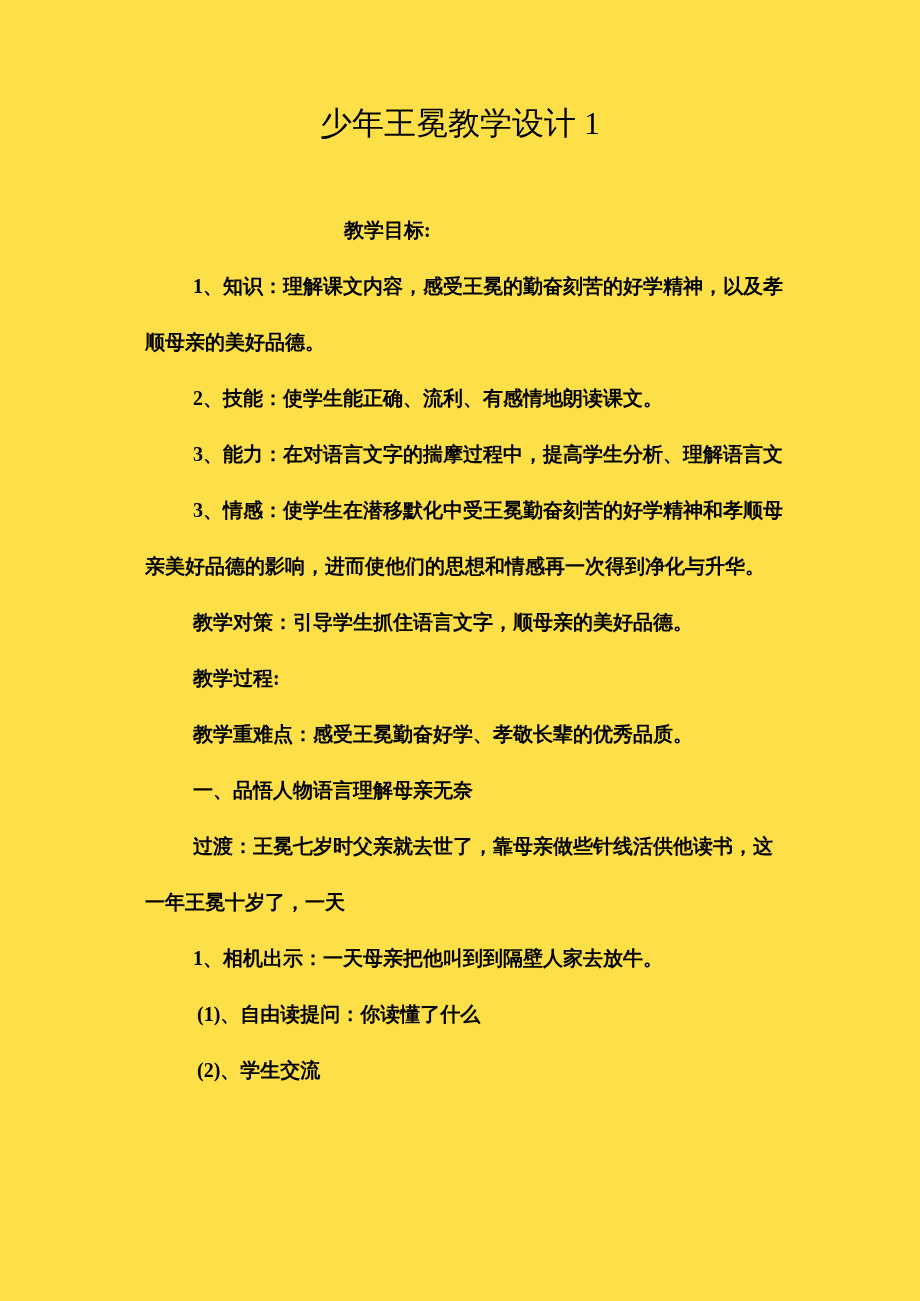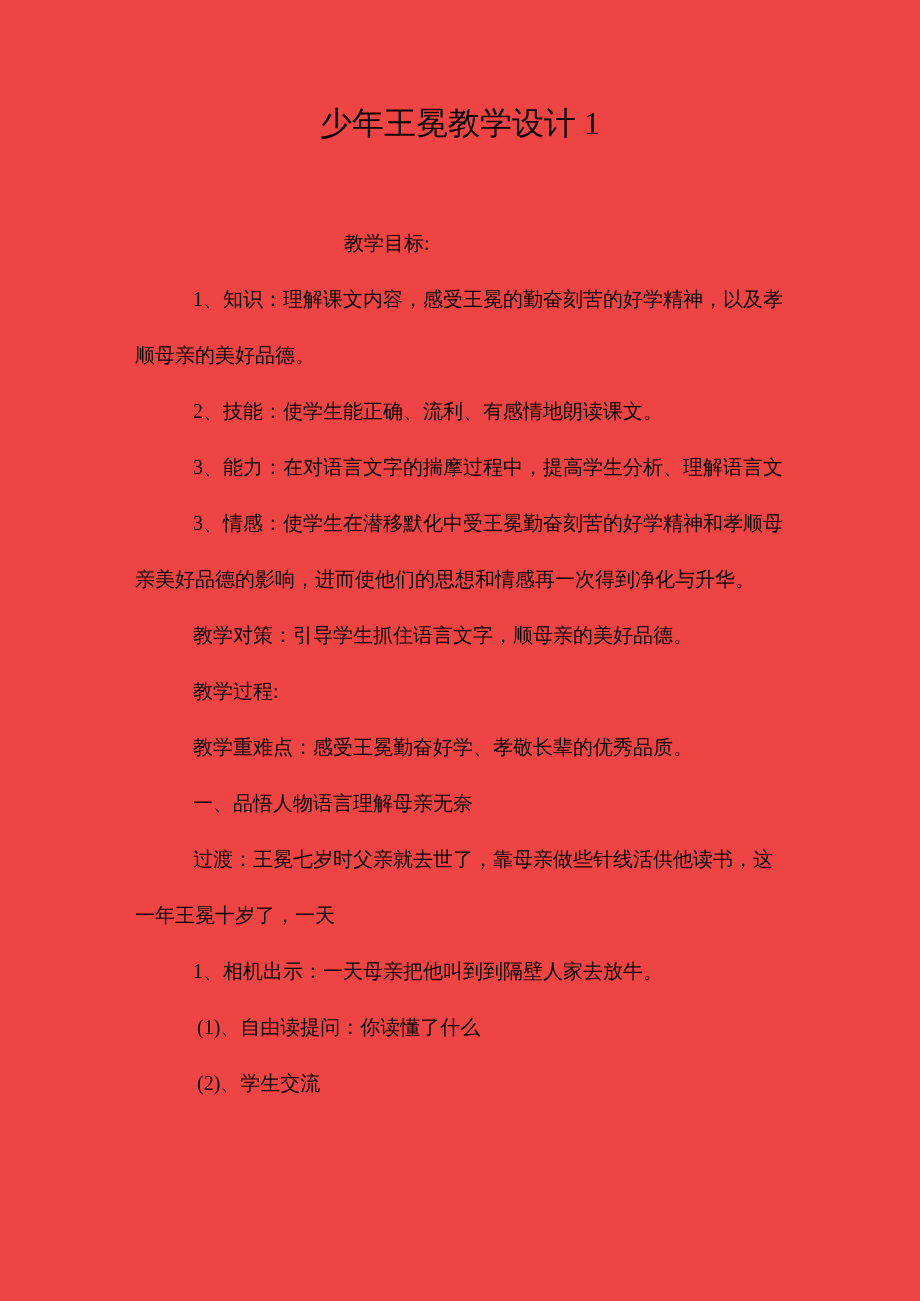--- a/index.html
+++ b/index.html
@@ -4,52 +4,53 @@
 <style>
   html, body {
     margin: 0;
     padding: 0;
     background: #ffffff;
   }
   #page {
     position: relative;
     width: 920px;
     height: 1301px;
-    background: #ef4444;
+    background: #fde047;
     overflow: hidden;
     font-family: "Liberation Serif", "DejaVu Serif", serif;
     color: #000000;
   }
   #doc-title {
     position: absolute;
     top: 95px;
     left: 0;
     width: 920px;
     height: 56px;
     line-height: 56px;
     font-size: 32px;
     text-align: center;
     white-space: pre;
   }
   #body-text {
     position: absolute;
-    top: 215px;
+    top: 202px;
     left: 133px;
     width: 655px;
+    font-weight: bold;
   }
   .line {
     height: 56px;
     line-height: 56px;
     font-size: 20px;
     white-space: pre;
   }
   .indent-deep { margin-left: 211px; }
   .indent-para { margin-left: 60px; }
   .indent-sub  { margin-left: 64px; }
-  .indent-cont { margin-left: 2px; }
+  .indent-cont { margin-left: 12px; }
 </style>
 </head>
 <body>
 
 <div id="page">
   <div id="doc-title">少年王冕教学设计 1</div>
   <div id="body-text">
       <div class="line indent-deep">教学目标:</div>
       <div class="line indent-para">1、知识：理解课文内容，感受王冕的勤奋刻苦的好学精神，以及孝</div>
       <div class="line indent-cont">顺母亲的美好品德。</div>

